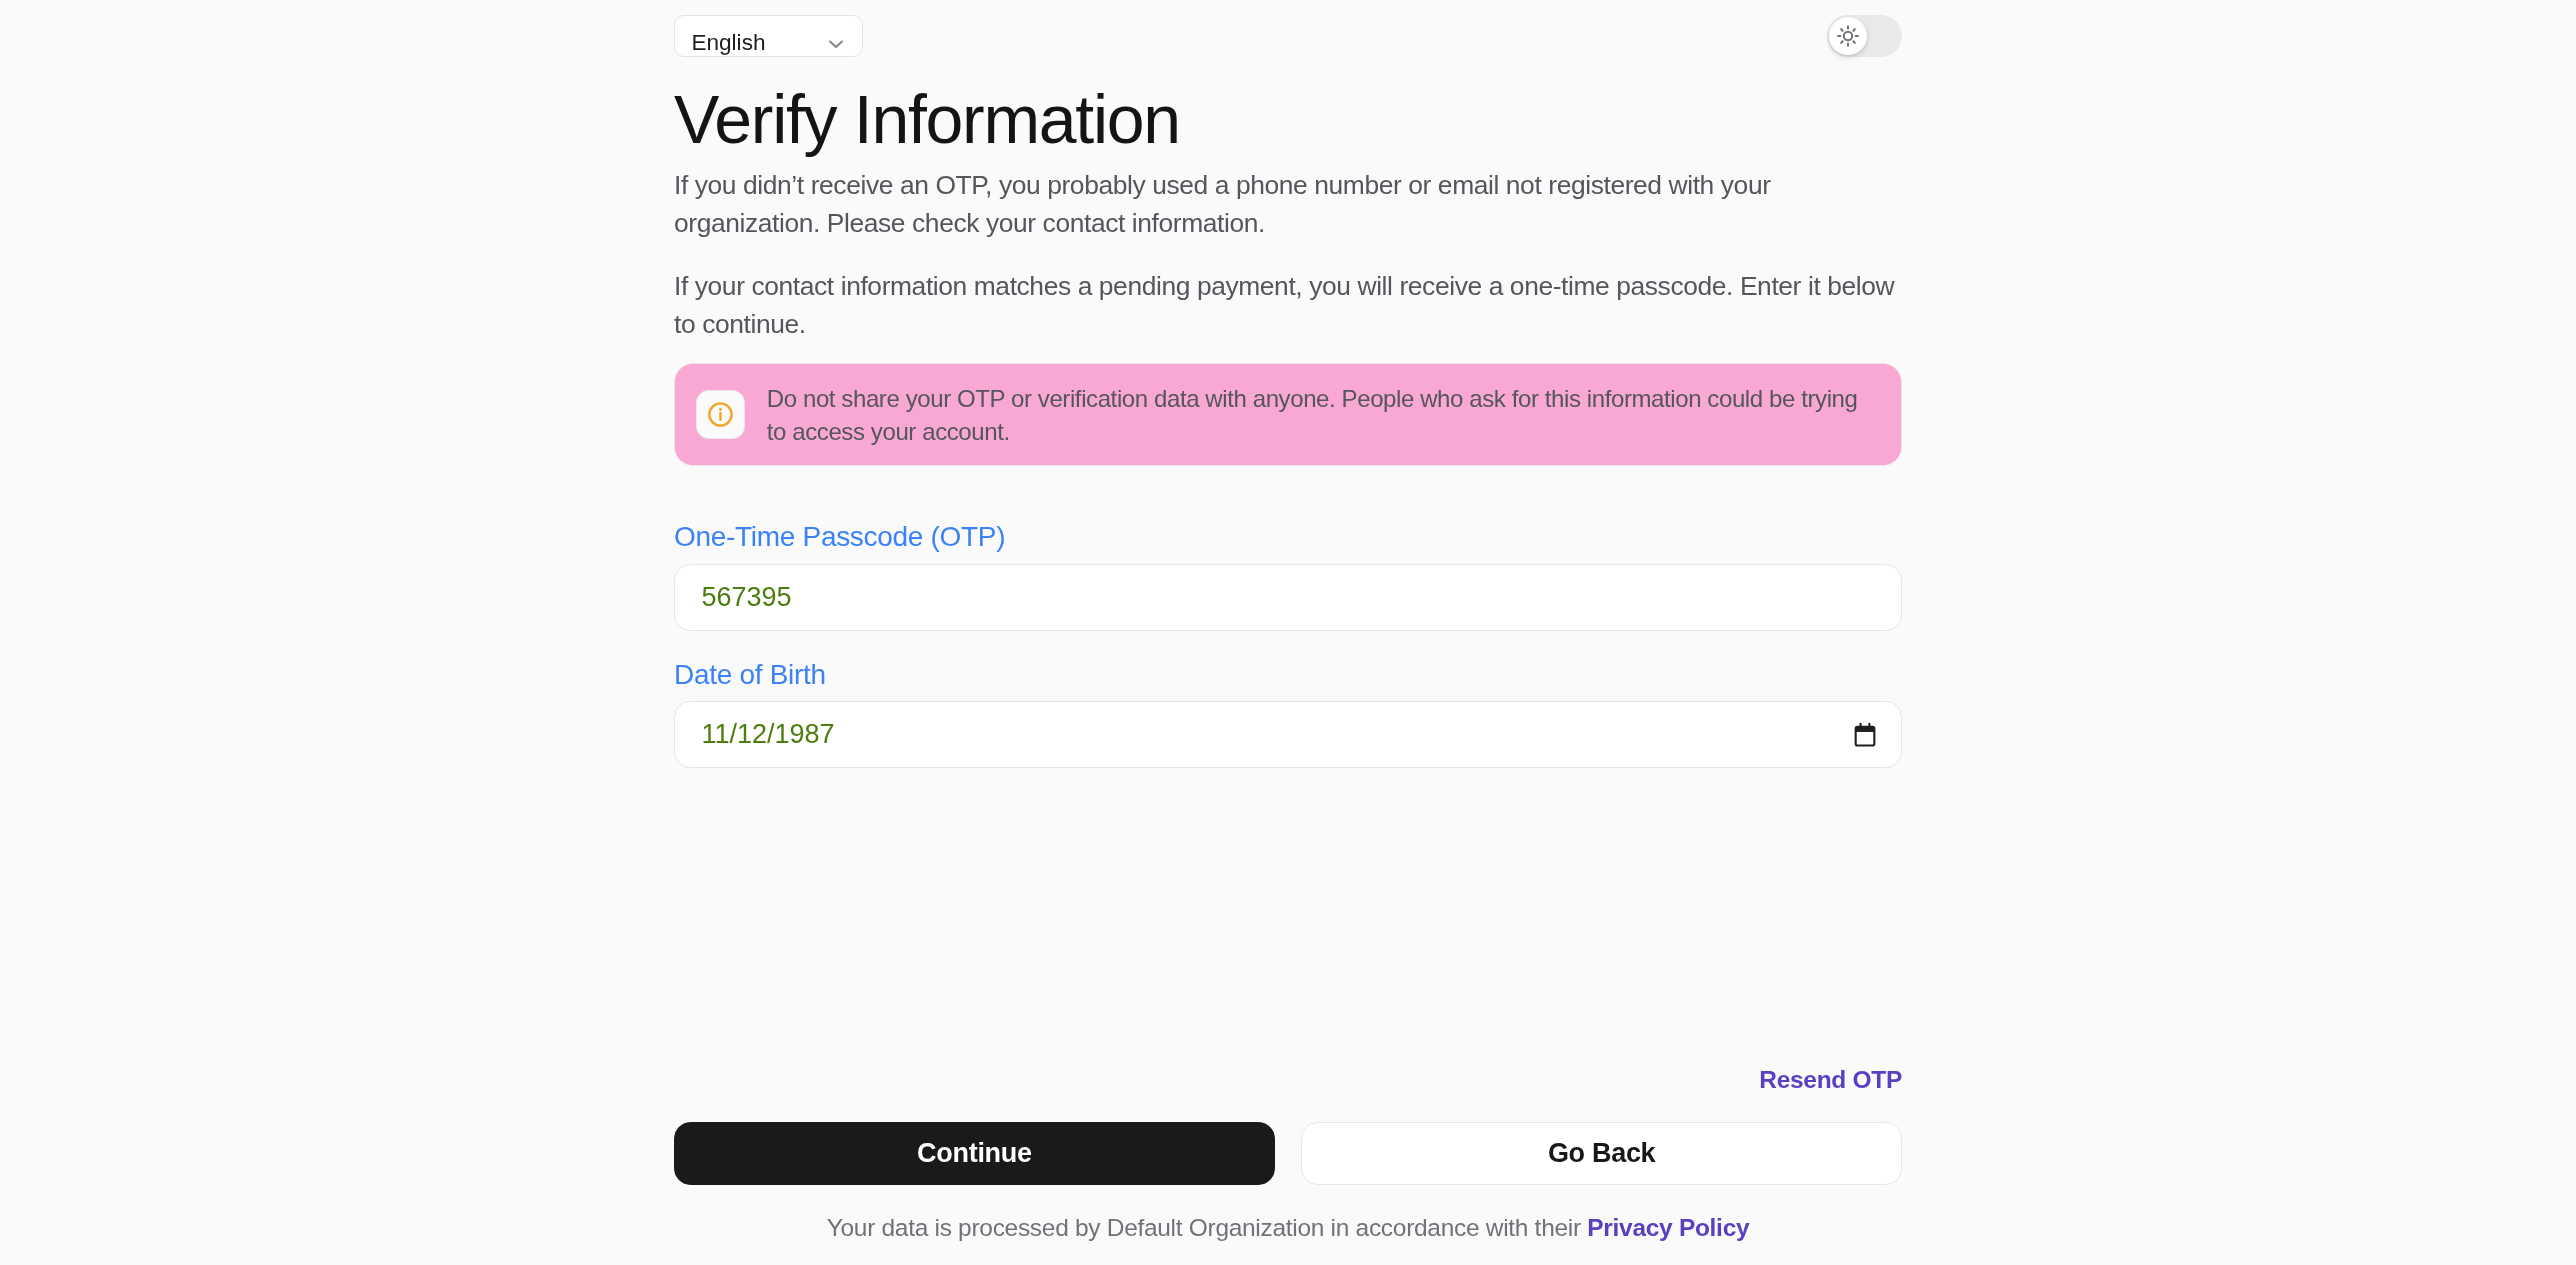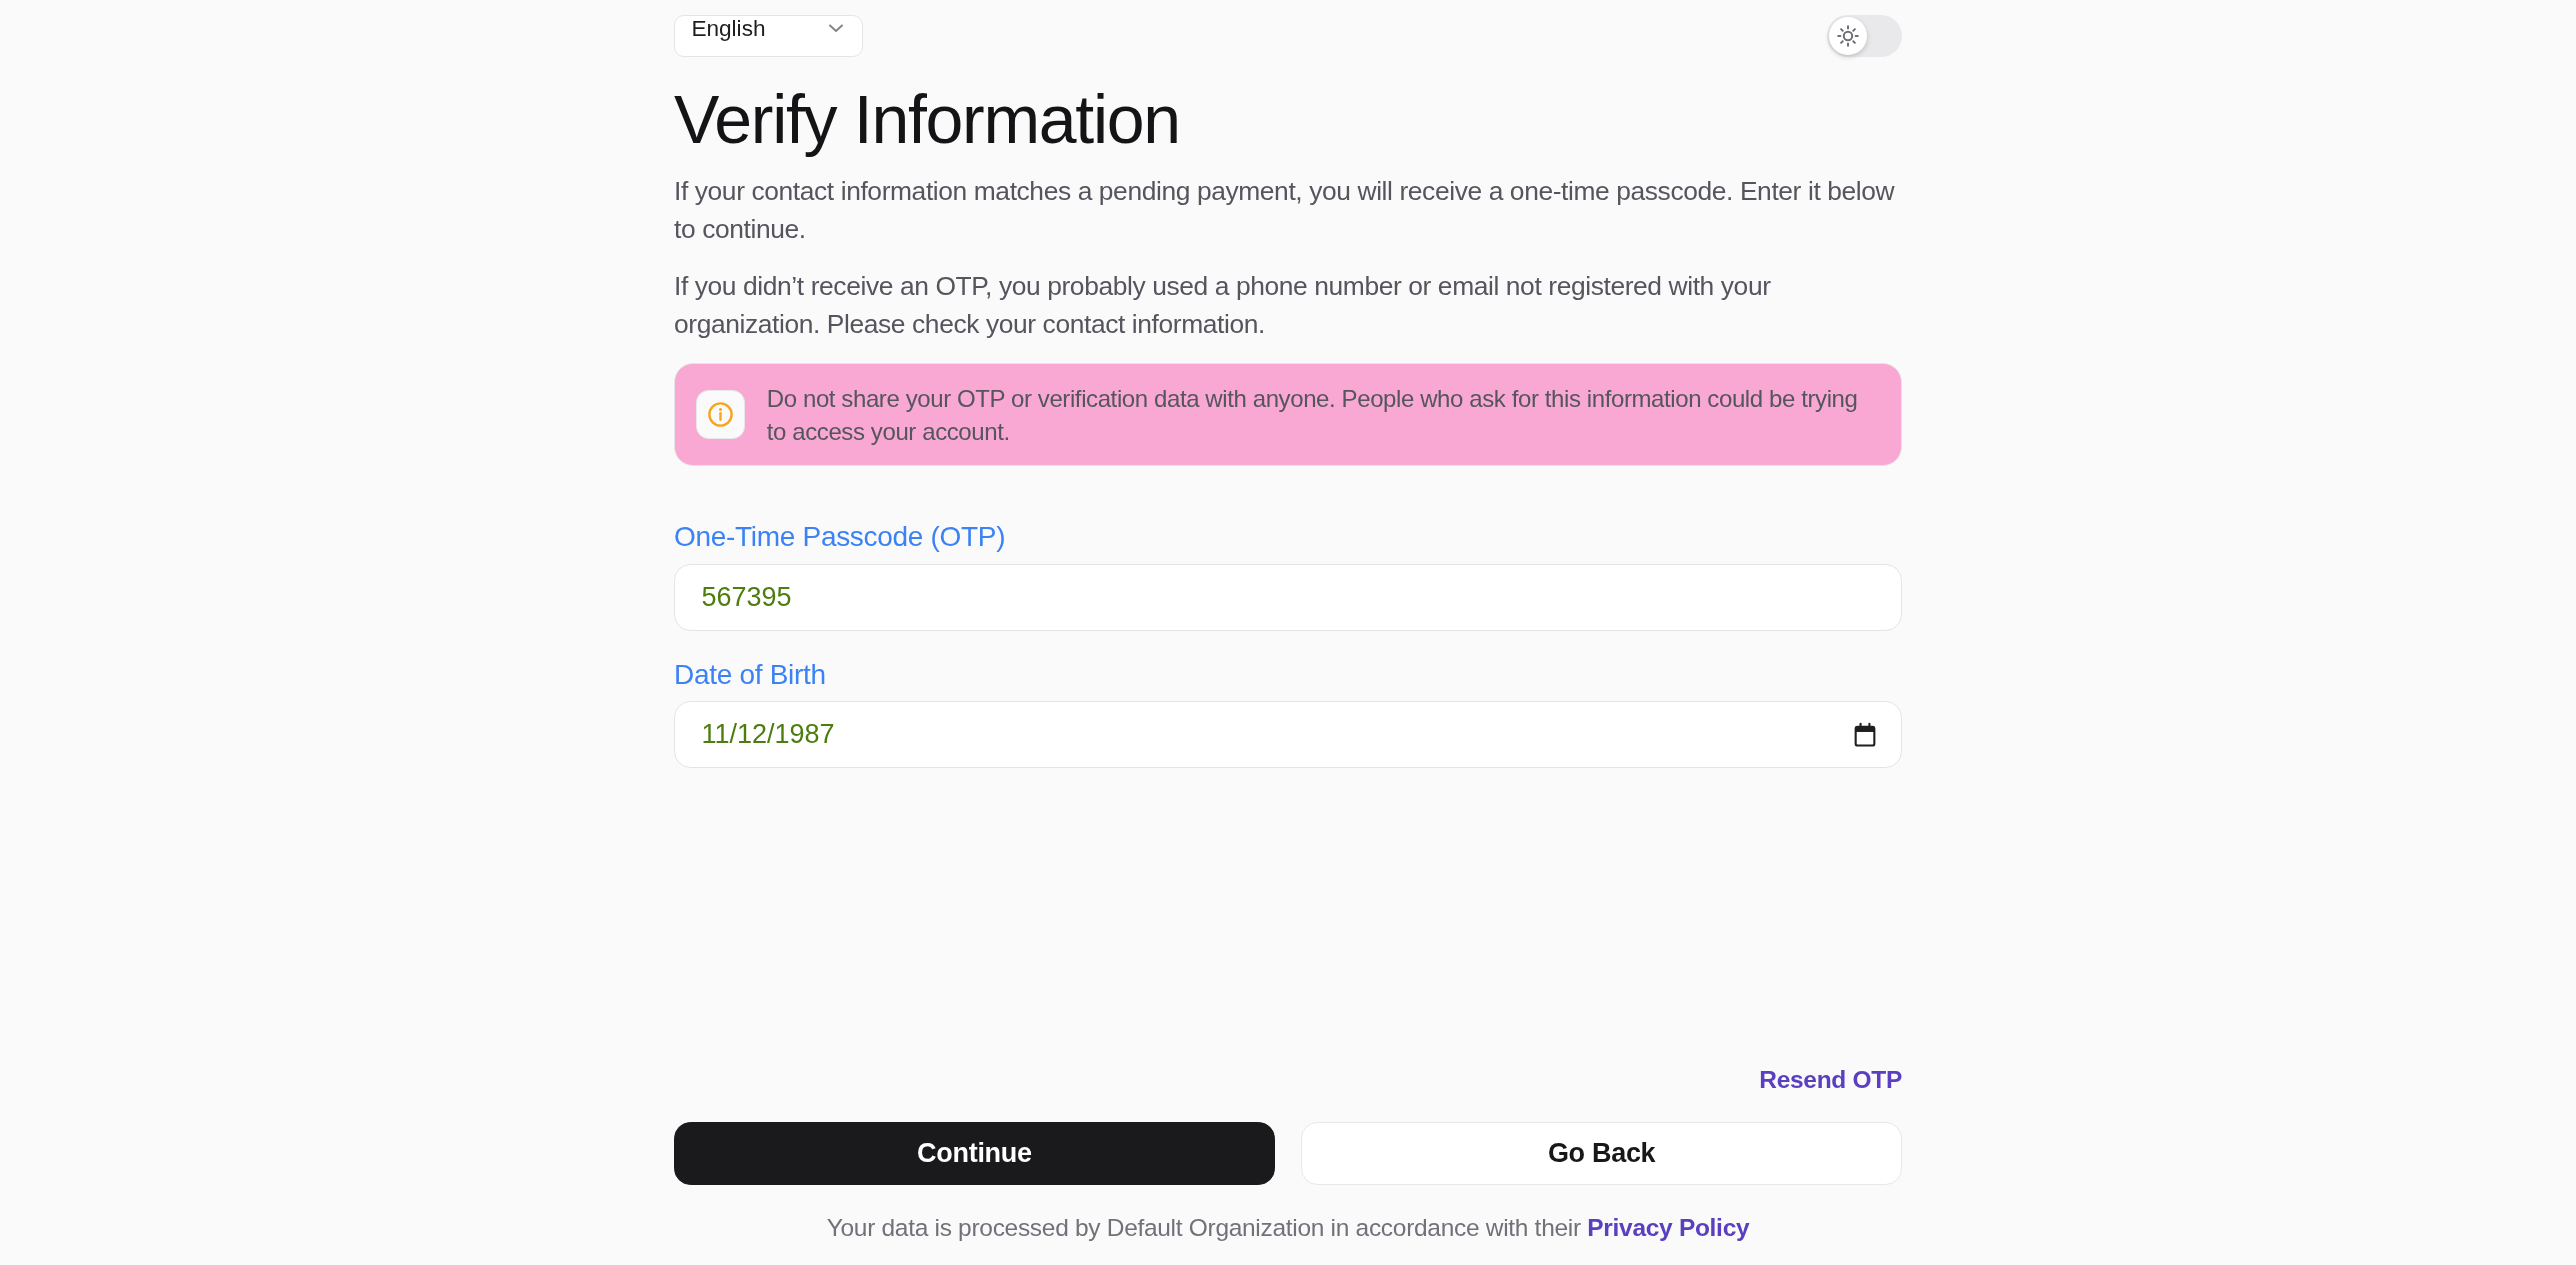--- a/index.html
+++ b/index.html
@@ -24,21 +24,21 @@
     display: flex;
     align-items: center;
     justify-content: space-between;
   }
   .lang-select {
     width: 189px; height: 42px;
     background: #ffffff;
     border: 1.9px solid #e4e4e7;
     border-radius: 10px;
     display: flex;
-    align-items: flex-start;
+    align-items: flex-end;
     justify-content: space-between;
     padding: 0 14px 0 16.4px;
     cursor: pointer;
   }
   .lang-select .label {
     font-size: 22.6px;
     color: #1f1f23;
   }
   .chev { width: 24px; height: 24px; }
 
@@ -219,22 +219,22 @@
             <line x1="5.1" y1="18.9" x2="6.7" y2="17.3"></line>
             <line x1="17.3" y1="6.7" x2="18.9" y2="5.1"></line>
           </g>
         </svg>
       </span>
     </div>
   </div>
 
   <h1 class="page-title">Verify Information</h1>
 
+  <p class="desc second">If you didn’t receive an OTP, you probably used a phone number or email not registered with your organization. Please check your contact information.</p>
   <p class="desc first">If your contact information matches a pending payment, you will receive a one-time passcode. Enter it below to continue.</p>
-  <p class="desc second">If you didn’t receive an OTP, you probably used a phone number or email not registered with your organization. Please check your contact information.</p>
 
   <div class="alert">
     <div class="alert-tile">
       <svg class="info-ic" viewBox="0 0 24 24" fill="none">
         <circle cx="12" cy="12" r="9.2" stroke="#f5a524" stroke-width="2"></circle>
         <line x1="12" y1="11" x2="12" y2="16.4" stroke="#f5a524" stroke-width="2" stroke-linecap="round"></line>
         <line x1="12" y1="7.8" x2="12" y2="8.0" stroke="#f5a524" stroke-width="2.4" stroke-linecap="round"></line>
       </svg>
     </div>
     <div class="alert-text">Do not share your OTP or verification data with anyone. People who ask for this information could be trying to access your account.</div>

